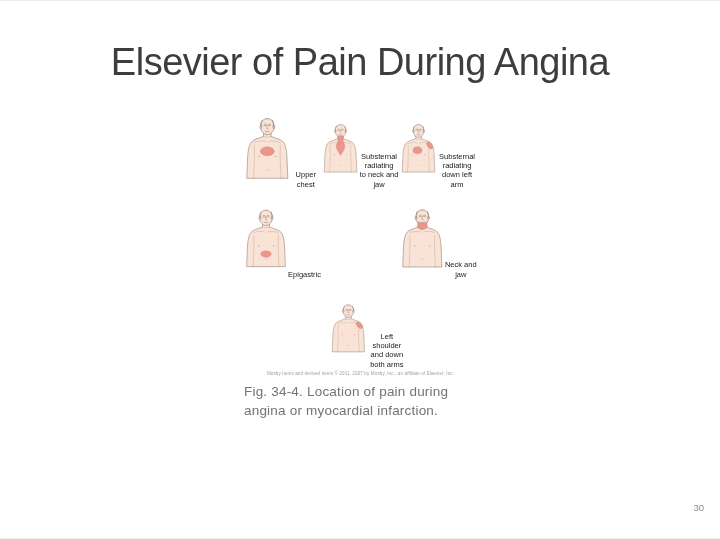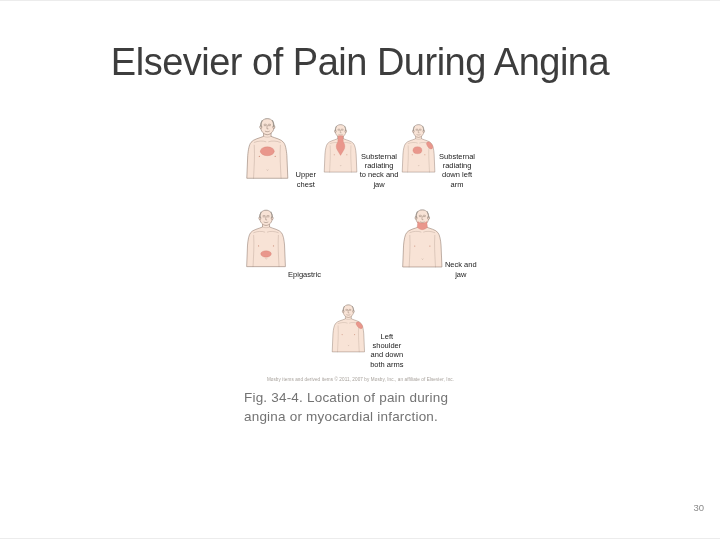--- a/index.html
+++ b/index.html
@@ -8,21 +8,21 @@
     font-family:"Liberation Sans", sans-serif;
     border-top:1px solid #ececec;border-bottom:1px solid #ececec;box-sizing:border-box;
   }
   .title{
     position:absolute;top:40px;left:0;width:100%;margin:0;
     text-align:center;font-size:38px;font-weight:400;letter-spacing:-0.5px;
     color:var(--title-text,#3d3d3d);
   }
   .figure{position:absolute;left:244px;top:106px;width:233px;}
   .fig-row{display:flex;justify-content:space-between;margin-bottom:8px;}
-  .fig-row.center{justify-content:center;padding-left:16px;margin-bottom:8px;}
+  .fig-row.center{justify-content:center;padding-left:16px;margin-bottom:2px;}
   .cell{width:77px;display:flex;align-items:flex-end;}
   .torso{width:62px;height:82px;display:block;}
   .cell-label{
     margin-top:3px;font-size:7.5px;line-height:1.25;text-align:center;
     color:#222;white-space:pre-line;
   }
   .credit{
     text-align:center;font-size:4.6px;color:#a59f99;margin-top:2px;white-space:nowrap;
     letter-spacing:0.1px;
   }

